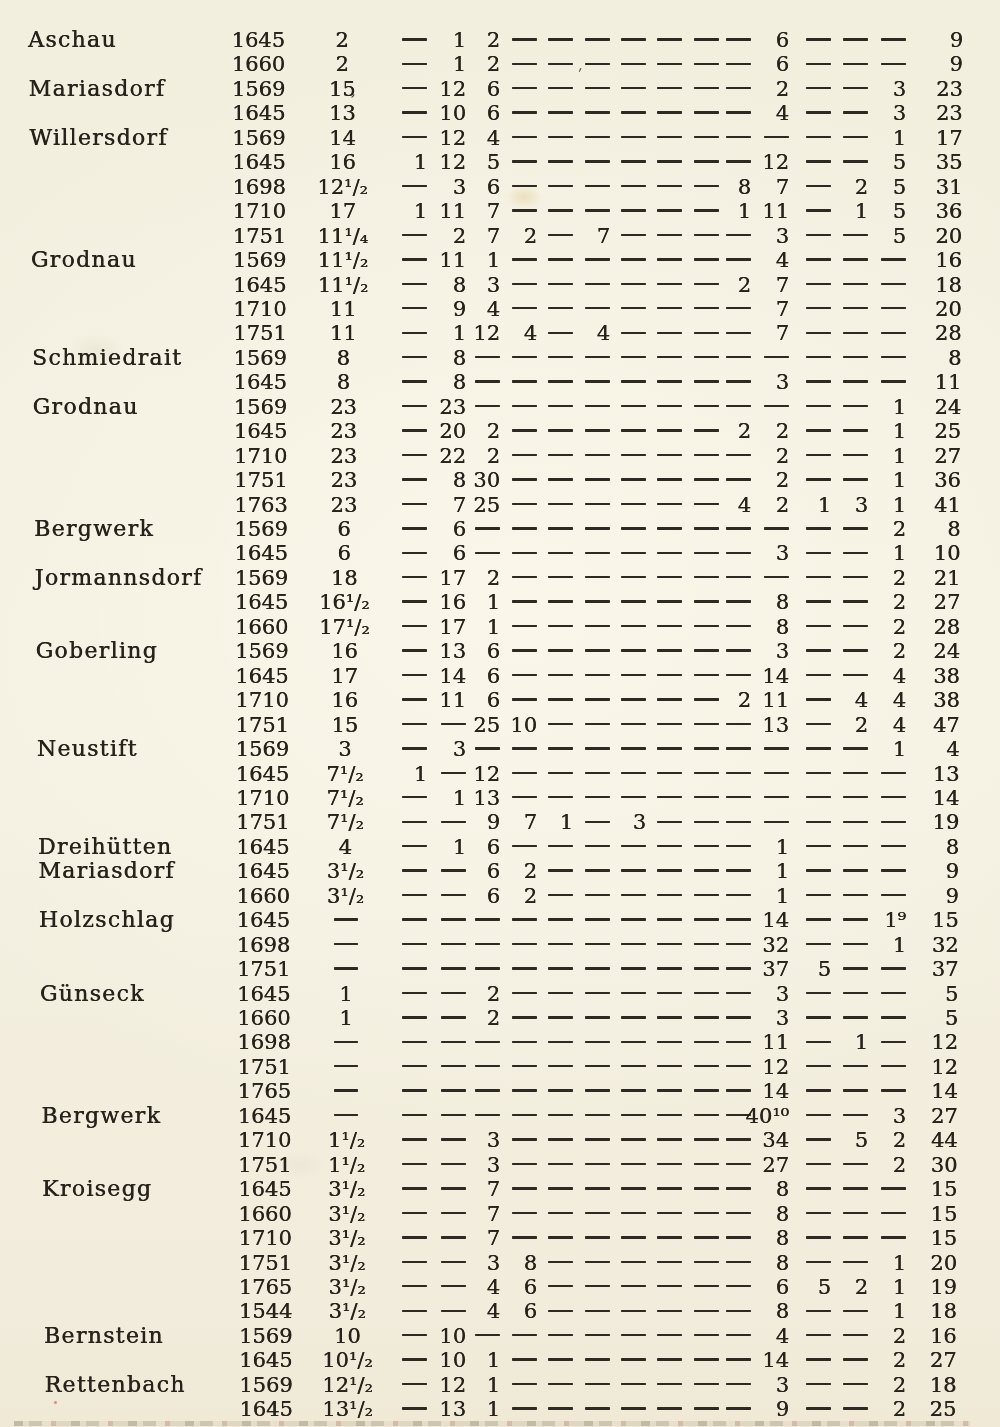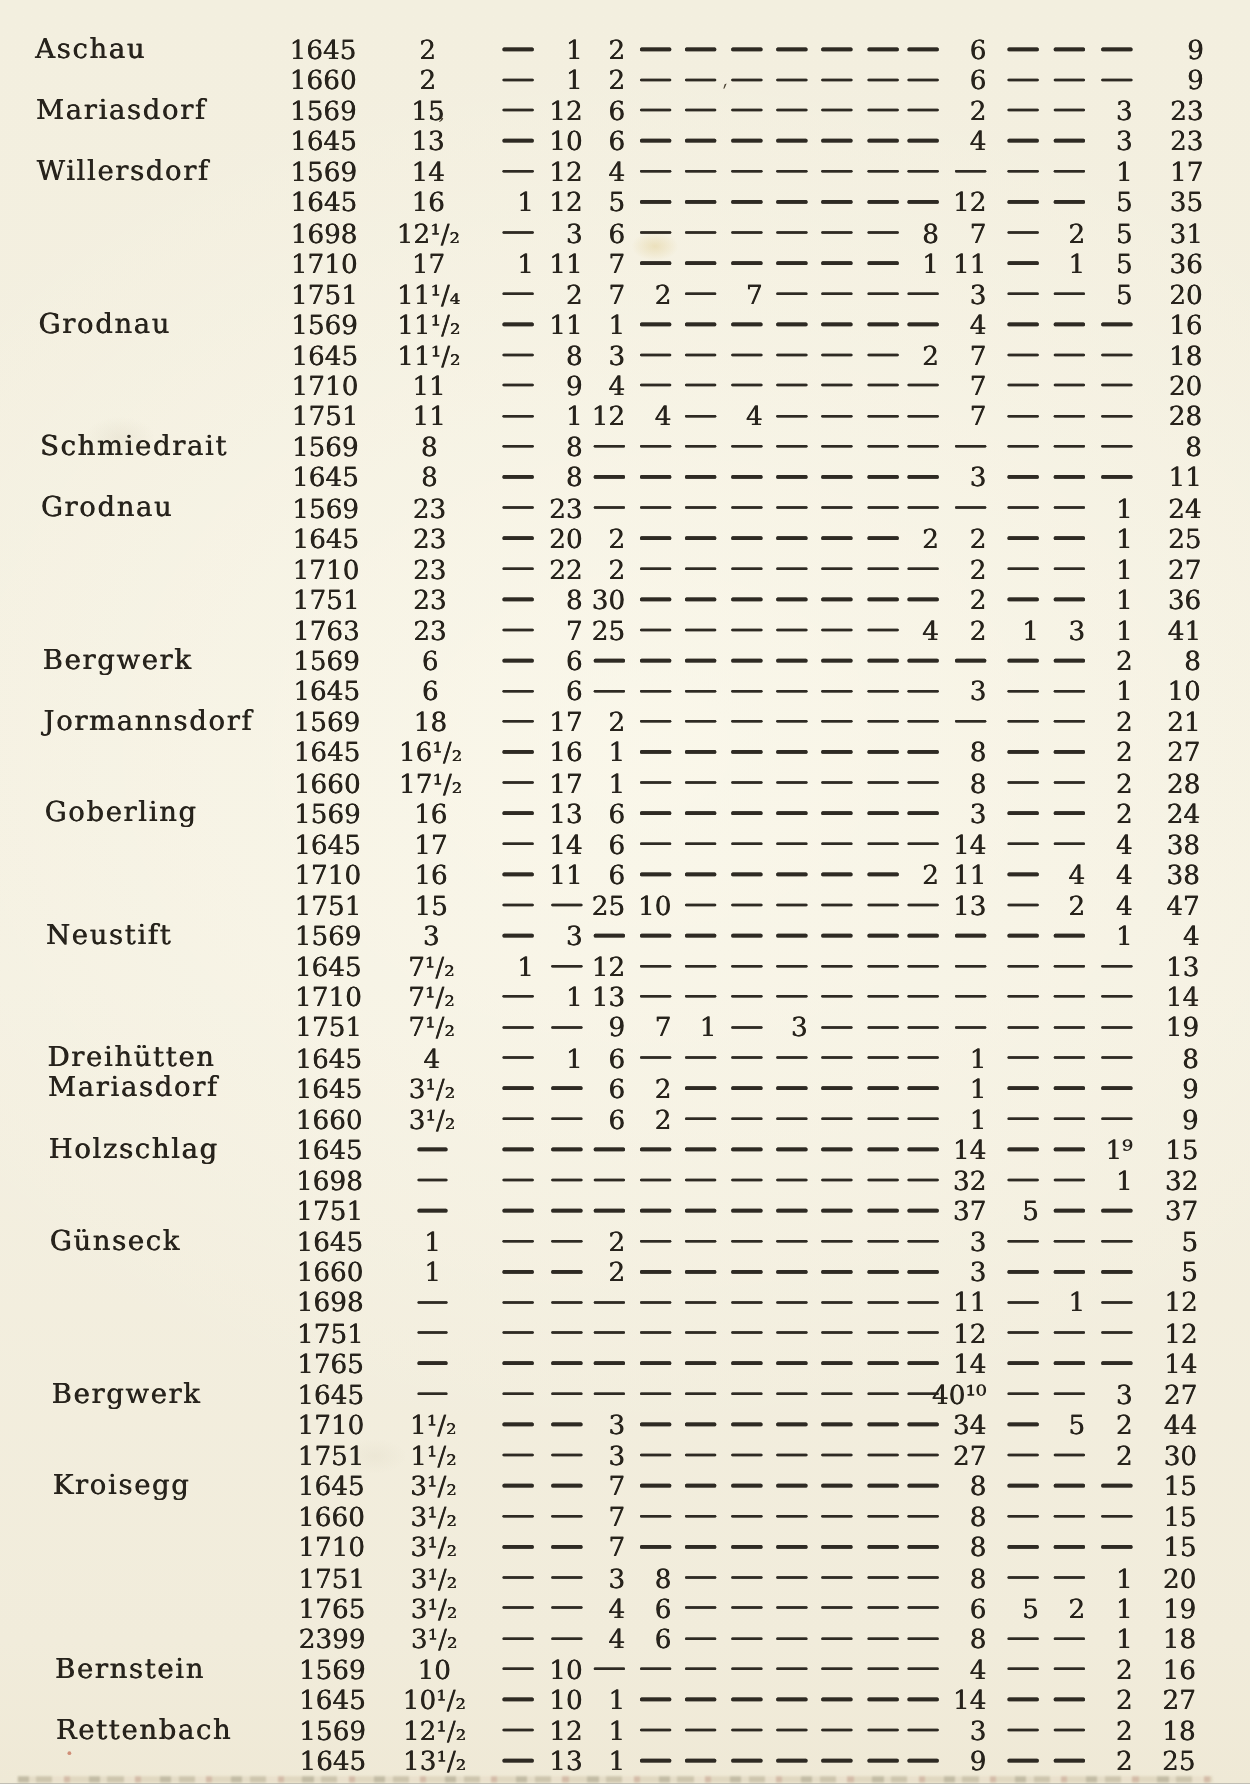--- a/index.html
+++ b/index.html
@@ -1058,21 +1058,21 @@
         <span class="cell" style="right: 318px;"><i class="dash"></i></span>
         <span class="cell" style="right: 281px;"><i class="dash"></i></span>
         <span class="cell" style="right: 249px;"><i class="dash"></i></span>
         <span class="cell" style="right: 211px;">6</span>
         <span class="cell" style="right: 169px;">5</span>
         <span class="cell" style="right: 132px;">2</span>
         <span class="cell" style="right: 94px;">1</span>
         <span class="total" style="right: 43.12px;">19</span>
       </div>
       <div class="row" style="top: 1299.4px;">
-        <span class="year" style="right: 707.72px;">2399</span>
+        <span class="year" style="right: 707.72px;">1544</span>
         <span class="amount" style="left: 305.2px;">3¹/₂</span>
         <span class="cell" style="right: 573px;"><i class="dash"></i></span>
         <span class="cell" style="right: 534px;"><i class="dash"></i></span>
         <span class="cell" style="right: 500px;">4</span>
         <span class="cell" style="right: 463px;">6</span>
         <span class="cell" style="right: 427px;"><i class="dash"></i></span>
         <span class="cell" style="right: 390px;"><i class="dash"></i></span>
         <span class="cell" style="right: 354px;"><i class="dash"></i></span>
         <span class="cell" style="right: 318px;"><i class="dash"></i></span>
         <span class="cell" style="right: 281px;"><i class="dash"></i></span>

